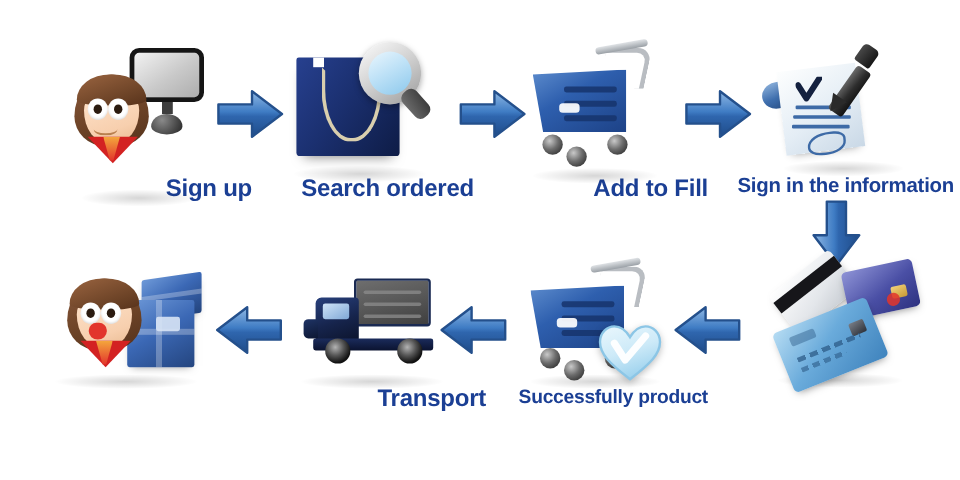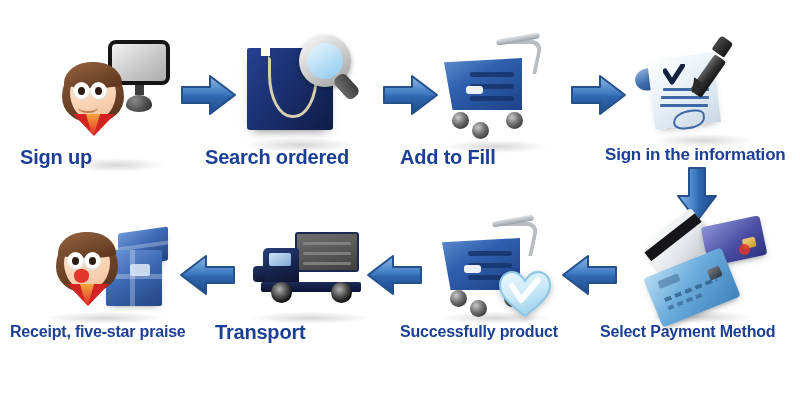--- a/index.html
+++ b/index.html
@@ -17,21 +17,21 @@
     position: relative;
     width: 800px;
     height: 400px;
     background: #ffffff;
   }
 
   
   .step {
     position: absolute;
     width: 190px;
-    text-align: left;
+    text-align: right;
   }
   .step-icon {
     position: relative;
     width: 190px;
     height: 115px;
   }
   .step-label {
     font-weight: bold;
     color: #1b3f94;
     font-size: 20px;
@@ -531,21 +531,20 @@
         <div class="chip"></div>
           <div class="dots"></div>
       </div>
       <div class="card blue art" style="left:50px; top:46px;">
         <div class="brand"></div>
           <div class="chip"></div>
         <div class="num"></div>
           <div class="num2"></div>
       </div>
     </div>
-    <div class="step-label xsmall">Select Payment Method</div>
   </div>
 
   <div class="arrow" style="left:560px; top:252px;">
     <svg width="58" height="46" viewBox="0 0 58 46">
       <defs>
         <linearGradient id="gL1" x1="0" y1="0" x2="0" y2="1">
           <stop offset="0%" stop-color="#8fb8e4"></stop>
             <stop offset="45%" stop-color="#3f7cc4"></stop>
           <stop offset="55%" stop-color="#2f66ae"></stop>
             <stop offset="100%" stop-color="#1f4c8a"></stop>
@@ -655,16 +654,15 @@
             <div class="pupil"></div>
           </div>
         <div class="eye-w r">
             <div class="pupil"></div>
           </div>
         <div class="mouth-open"></div>
         <div class="collar"></div>
         <div class="collar-tie"></div>
       </div>
     </div>
-    <div class="step-label xsmall">Receipt, five-star praise</div>
   </div>
 
 </div>
 
 </body></html>

